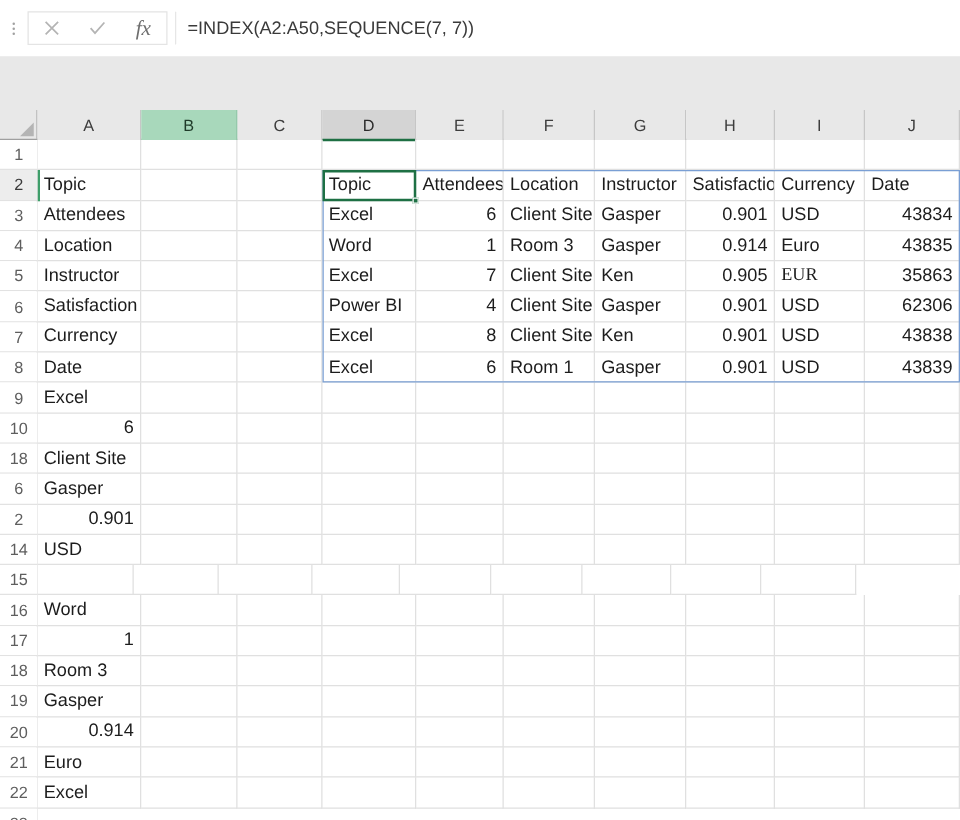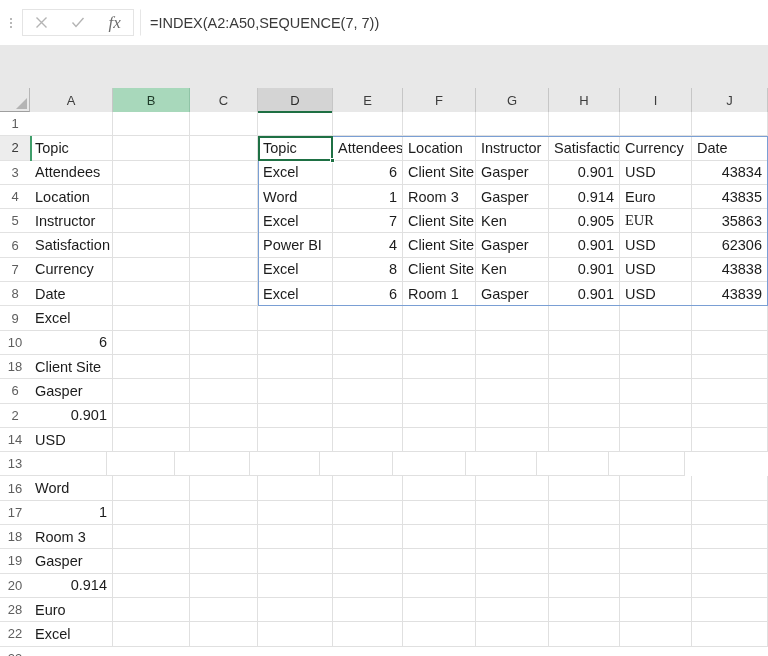--- a/index.html
+++ b/index.html
@@ -248,27 +248,27 @@
       <div class="row-head">5</div>
       <div class="row-head">6</div>
       <div class="row-head">7</div>
       <div class="row-head">8</div>
       <div class="row-head">9</div>
       <div class="row-head">10</div>
       <div class="row-head">18</div>
       <div class="row-head">6</div>
       <div class="row-head">2</div>
       <div class="row-head">14</div>
-      <div class="row-head">13</div>
+      <div class="row-head">15</div>
       <div class="row-head">16</div>
       <div class="row-head">17</div>
       <div class="row-head">18</div>
       <div class="row-head">19</div>
       <div class="row-head">20</div>
-      <div class="row-head">28</div>
+      <div class="row-head">21</div>
       <div class="row-head">22</div>
       <div class="row-head">23</div>
     </div>
   <div class="cells" id="cells">
       <div class="row">
         <div class="cell txt" style="width: 83px;"></div>
         <div class="cell txt" style="width: 77px;"></div>
         <div class="cell txt" style="width: 68px;"></div>
         <div class="cell txt" style="width: 75px;"></div>
         <div class="cell txt" style="width: 70px;"></div>

